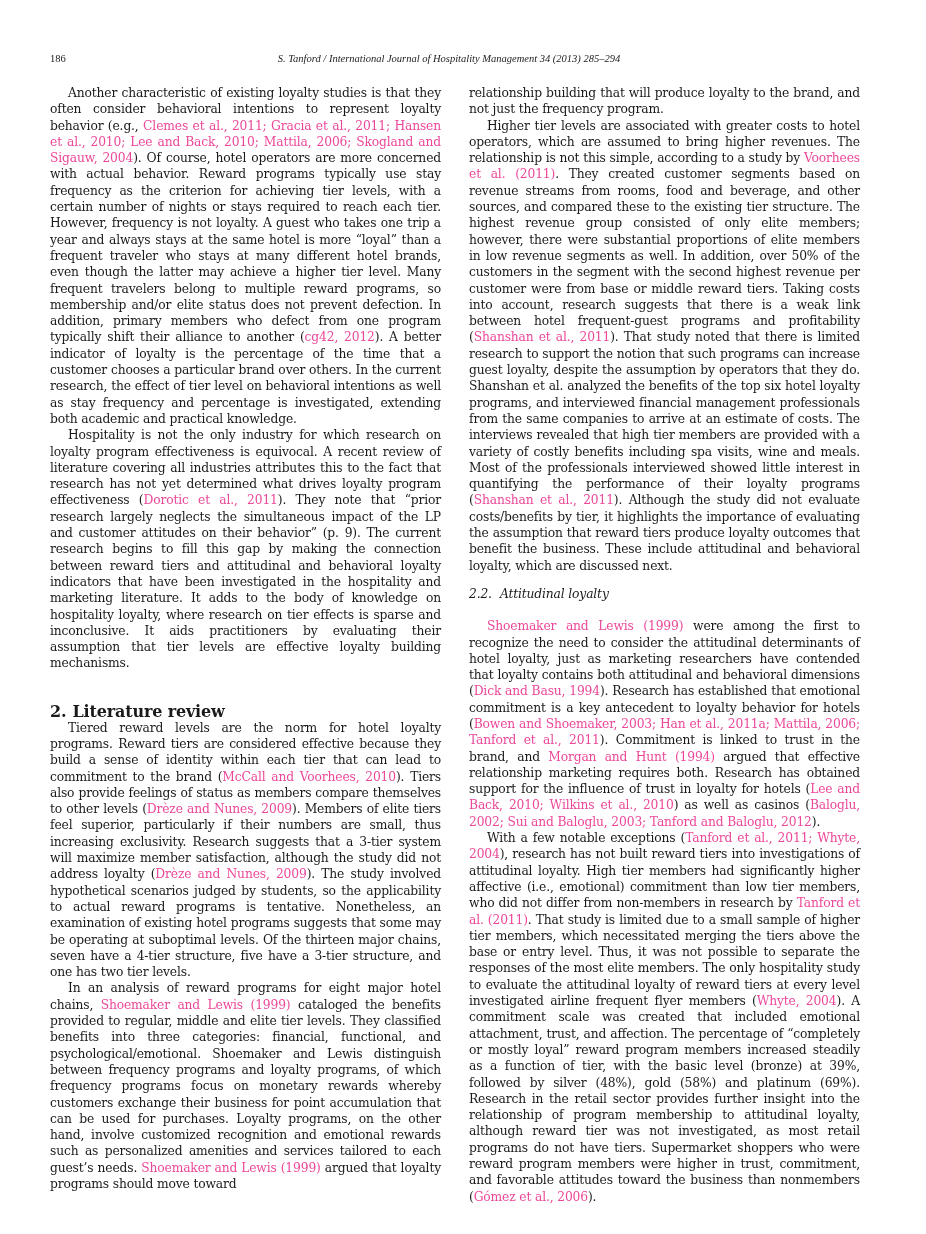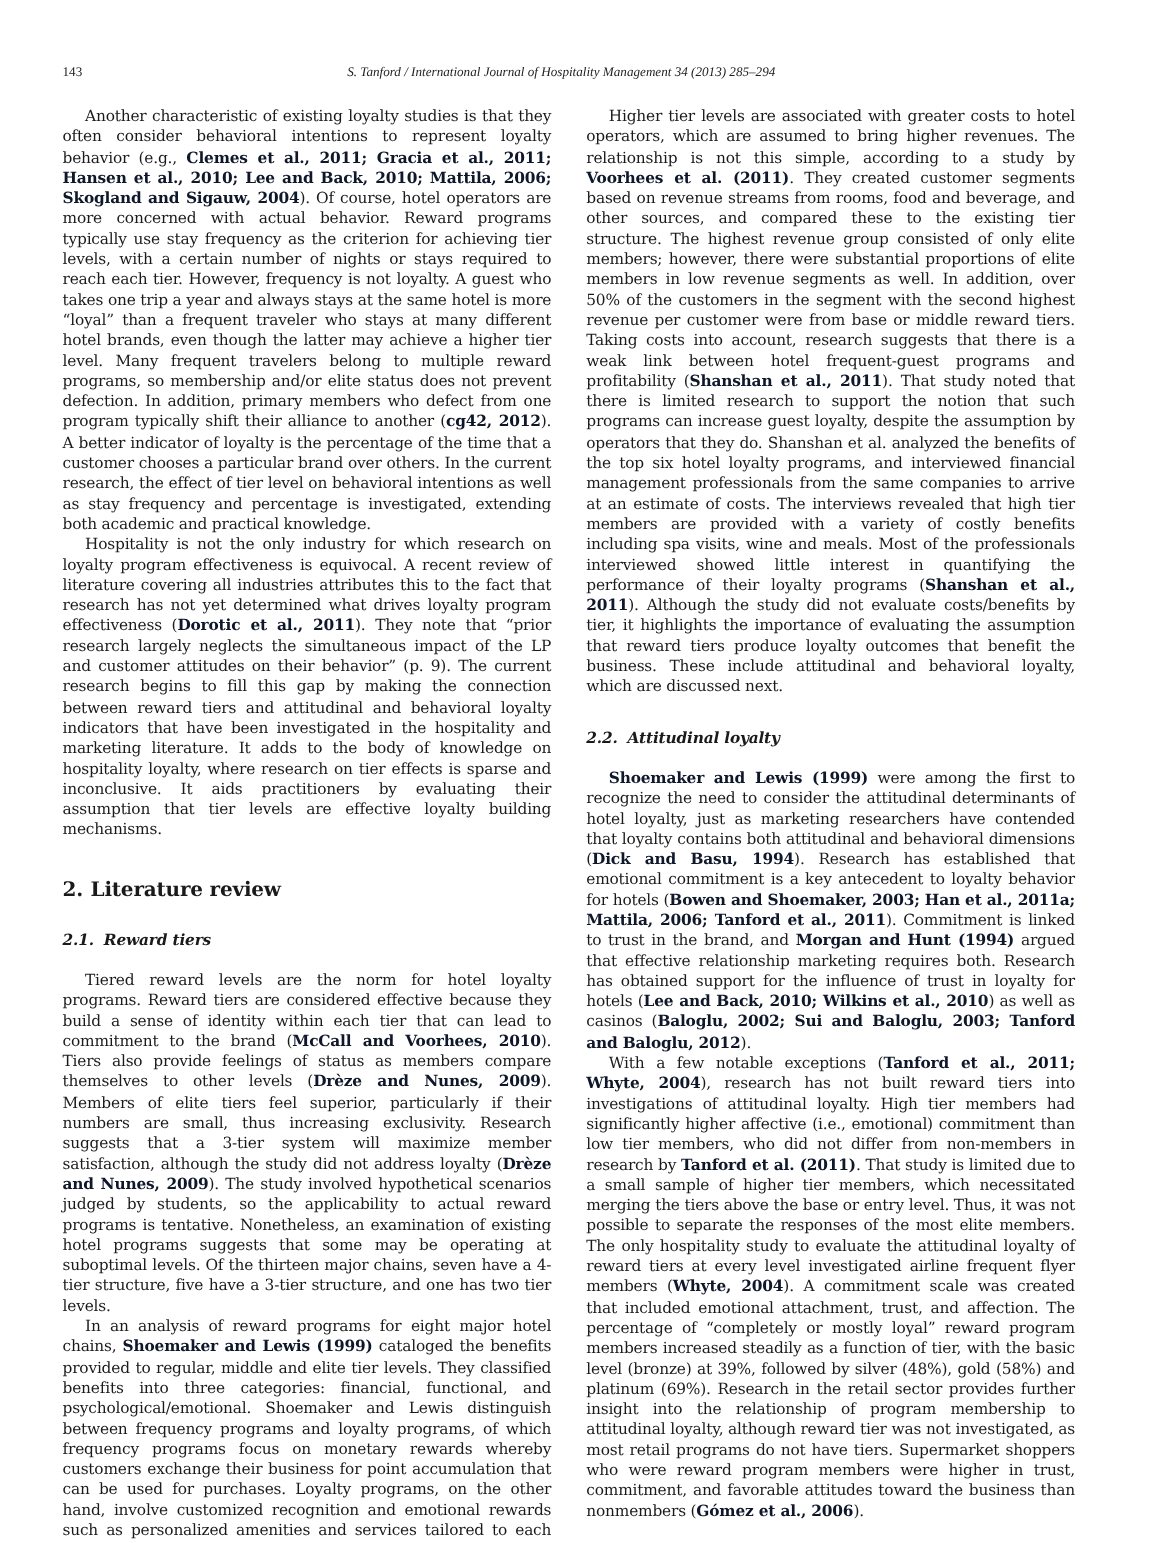--- a/index.html
+++ b/index.html
@@ -7,45 +7,45 @@
          font-family: "DejaVu Serif", "Liberation Serif", serif; color: #1a1a1a; }
   .header { position: absolute; top: 53px; left: 50px; width: 810px; height: 16px;
             font-family: "Liberation Serif", serif; font-size: 10.5px; color: #222; }
   .header .pageno { position: absolute; left: 0; top: 0; }
   .header .running { position: absolute; left: 0; right: 12px; top: 0; text-align: center; font-style: italic; }
   .col { position: absolute; top: 85px; width: 391px; font-size: 12.3px; line-height: 16.3px;
          text-align: justify; hyphens: manual; letter-spacing: -0.15px; }
   .col.left { left: 50px; }
   .col.right { left: 469px; }
   p { margin: 0; text-indent: 18px; }
-  a.cite { color: #0f172a; text-decoration: none; font-weight: bold; }
+  a.cite { color: #ec4899; text-decoration: none; }
   .sec-h { font-weight: bold; margin: 32px 0 0 0; height: 16px; font-size: 16px; }
-  .subsec-h { font-style: italic; margin: 24px 0 16px 0; font-weight: bold; }
+  .subsec-h { font-style: italic; margin: 12px 0 16px 0; }
   .subsec-h .num { margin-right: 8px; }
   .sec-h .num { margin-right: 6px; }
 </style>
 </head>
 <body>
 
 <div class="header">
-  <span class="pageno">143</span>
+  <span class="pageno">186</span>
   <span class="running">S. Tanford / International Journal of Hospitality Management 34 (2013) 285–294</span>
 </div>
 
 <div class="col left">
   <p><span>Another characteristic of existing loyalty studies is that they often consider behavioral intentions to represent loyalty behavior (e.g., </span><a class="cite">Clemes et al., 2011; Gracia et al., 2011; Hansen et al., 2010; Lee and Back, 2010; Mattila, 2006; Skogland and Sigauw, 2004</a><span>). Of course, hotel operators are more concerned with actual behavior. Reward programs typically use stay frequency as the criterion for achieving tier levels, with a certain number of nights or stays required to reach each tier. However, frequency is not loyalty. A guest who takes one trip a year and always stays at the same hotel is more “loyal” than a frequent traveler who stays at many different hotel brands, even though the latter may achieve a higher tier level. Many frequent travelers belong to multiple reward programs, so membership and/or elite status does not prevent defection. In addition, primary members who defect from one program typically shift their alliance to another (</span><a class="cite">cg42, 2012</a><span>). A better indicator of loyalty is the percentage of the time that a customer chooses a particular brand over others. In the current research, the effect of tier level on behavioral intentions as well as stay frequency and percentage is investigated, extending both academic and practical knowledge.</span></p>
   <p><span>Hospitality is not the only industry for which research on loyalty program effectiveness is equivocal. A recent review of literature covering all industries attributes this to the fact that research has not yet determined what drives loyalty program effectiveness (</span><a class="cite">Dorotic et al., 2011</a><span>). They note that “prior research largely neglects the simultaneous impact of the LP and customer attitudes on their behavior” (p. 9). The current research begins to fill this gap by making the connection between reward tiers and attitudinal and behavioral loyalty indicators that have been investigated in the hospitality and marketing literature. It adds to the body of knowledge on hospitality loyalty, where research on tier effects is sparse and inconclusive. It aids practitioners by evaluating their assumption that tier levels are effective loyalty building mechanisms.</span></p>
 
   <div class="sec-h"><span class="num">2.</span><span>Literature review</span></div>
-  <div class="subsec-h"><span class="num">2.1.</span><span>Reward tiers</span></div>
 
   <p><span>Tiered reward levels are the norm for hotel loyalty programs. Reward tiers are considered effective because they build a sense of identity within each tier that can lead to commitment to the brand (</span><a class="cite">McCall and Voorhees, 2010</a><span>). Tiers also provide feelings of status as members compare themselves to other levels (</span><a class="cite">Drèze and Nunes, 2009</a><span>). Members of elite tiers feel superior, particularly if their numbers are small, thus increasing exclusivity. Research suggests that a 3-tier system will maximize member satisfaction, although the study did not address loyalty (</span><a class="cite">Drèze and Nunes, 2009</a><span>). The study involved hypothetical scenarios judged by students, so the applicability to actual reward programs is tentative. Nonetheless, an examination of existing hotel programs suggests that some may be operating at suboptimal levels. Of the thirteen major chains, seven have a 4-tier structure, five have a 3-tier structure, and one has two tier levels.</span></p>
   <p><span>In an analysis of reward programs for eight major hotel chains, </span><a class="cite">Shoemaker and Lewis (1999)</a><span> cataloged the benefits provided to regular, middle and elite tier levels. They classified benefits into three categories: financial, functional, and psychological/emotional. Shoemaker and Lewis distinguish between frequency programs and loyalty programs, of which frequency programs focus on monetary rewards whereby customers exchange their business for point accumulation that can be used for purchases. Loyalty programs, on the other hand, involve customized recognition and emotional rewards such as personalized amenities and services tailored to each guest’s needs. </span><a class="cite">Shoemaker and Lewis (1999)</a><span> argued that loyalty programs should move toward</span></p>
 </div>
 
 <div class="col right">
+  <p style="text-indent:0"><span>relationship building that will produce loyalty to the brand, and not just the frequency program.</span></p>
   <p><span>Higher tier levels are associated with greater costs to hotel operators, which are assumed to bring higher revenues. The relationship is not this simple, according to a study by </span><a class="cite">Voorhees et al. (2011)</a><span>. They created customer segments based on revenue streams from rooms, food and beverage, and other sources, and compared these to the existing tier structure. The highest revenue group consisted of only elite members; however, there were substantial proportions of elite members in low revenue segments as well. In addition, over 50% of the customers in the segment with the second highest revenue per customer were from base or middle reward tiers. Taking costs into account, research suggests that there is a weak link between hotel frequent-guest programs and profitability (</span><a class="cite">Shanshan et al., 2011</a><span>). That study noted that there is limited research to support the notion that such programs can increase guest loyalty, despite the assumption by operators that they do. Shanshan et al. analyzed the benefits of the top six hotel loyalty programs, and interviewed financial management professionals from the same companies to arrive at an estimate of costs. The interviews revealed that high tier members are provided with a variety of costly benefits including spa visits, wine and meals. Most of the professionals interviewed showed little interest in quantifying the performance of their loyalty programs (</span><a class="cite">Shanshan et al., 2011</a><span>). Although the study did not evaluate costs/benefits by tier, it highlights the importance of evaluating the assumption that reward tiers produce loyalty outcomes that benefit the business. These include attitudinal and behavioral loyalty, which are discussed next.</span></p>
 
   <div class="subsec-h"><span class="num">2.2.</span><span>Attitudinal loyalty</span></div>
 
   <p><a class="cite">Shoemaker and Lewis (1999)</a><span> were among the first to recognize the need to consider the attitudinal determinants of hotel loyalty, just as marketing researchers have contended that loyalty contains both attitudinal and behavioral dimensions (</span><a class="cite">Dick and Basu, 1994</a><span>). Research has established that emotional commitment is a key antecedent to loyalty behavior for hotels (</span><a class="cite">Bowen and Shoemaker, 2003; Han et al., 2011a; Mattila, 2006; Tanford et al., 2011</a><span>). Commitment is linked to trust in the brand, and </span><a class="cite">Morgan and Hunt (1994)</a><span> argued that effective relationship marketing requires both. Research has obtained support for the influence of trust in loyalty for hotels (</span><a class="cite">Lee and Back, 2010; Wilkins et al., 2010</a><span>) as well as casinos (</span><a class="cite">Baloglu, 2002; Sui and Baloglu, 2003; Tanford and Baloglu, 2012</a><span>).</span></p>
   <p><span>With a few notable exceptions (</span><a class="cite">Tanford et al., 2011; Whyte, 2004</a><span>), research has not built reward tiers into investigations of attitudinal loyalty. High tier members had significantly higher affective (i.e., emotional) commitment than low tier members, who did not differ from non-members in research by </span><a class="cite">Tanford et al. (2011)</a><span>. That study is limited due to a small sample of higher tier members, which necessitated merging the tiers above the base or entry level. Thus, it was not possible to separate the responses of the most elite members. The only hospitality study to evaluate the attitudinal loyalty of reward tiers at every level investigated airline frequent flyer members (</span><a class="cite">Whyte, 2004</a><span>). A commitment scale was created that included emotional attachment, trust, and affection. The percentage of “completely or mostly loyal” reward program members increased steadily as a function of tier, with the basic level (bronze) at 39%, followed by silver (48%), gold (58%) and platinum (69%). Research in the retail sector provides further insight into the relationship of program membership to attitudinal loyalty, although reward tier was not investigated, as most retail programs do not have tiers. Supermarket shoppers who were reward program members were higher in trust, commitment, and favorable attitudes toward the business than nonmembers (</span><a class="cite">Gómez et al., 2006</a><span>).</span></p>
 </div>
 
 </body></html>

